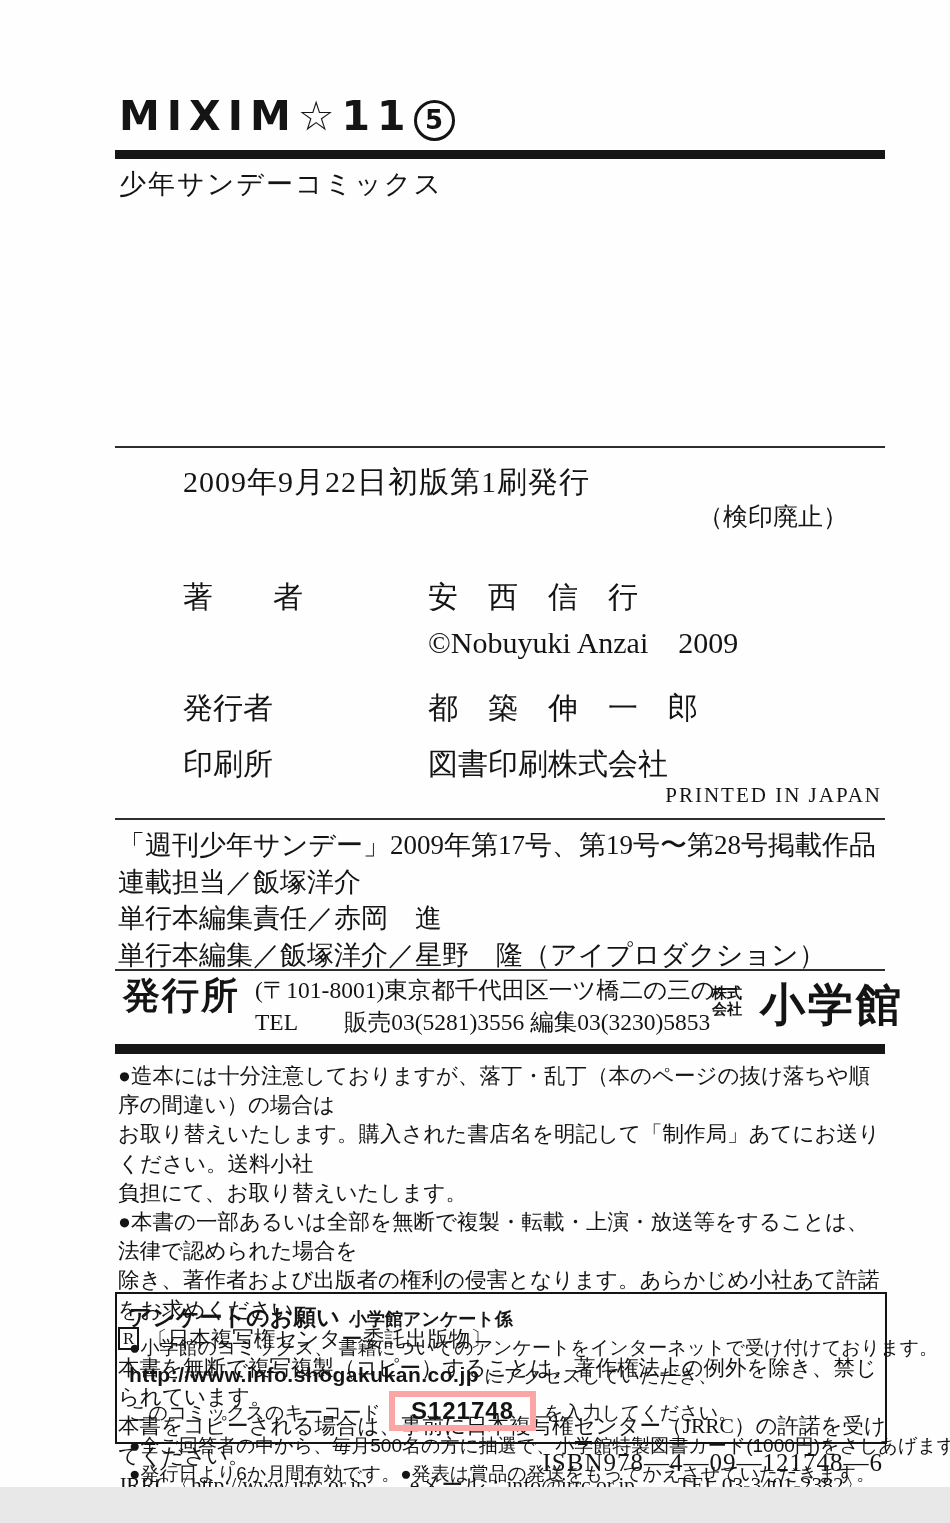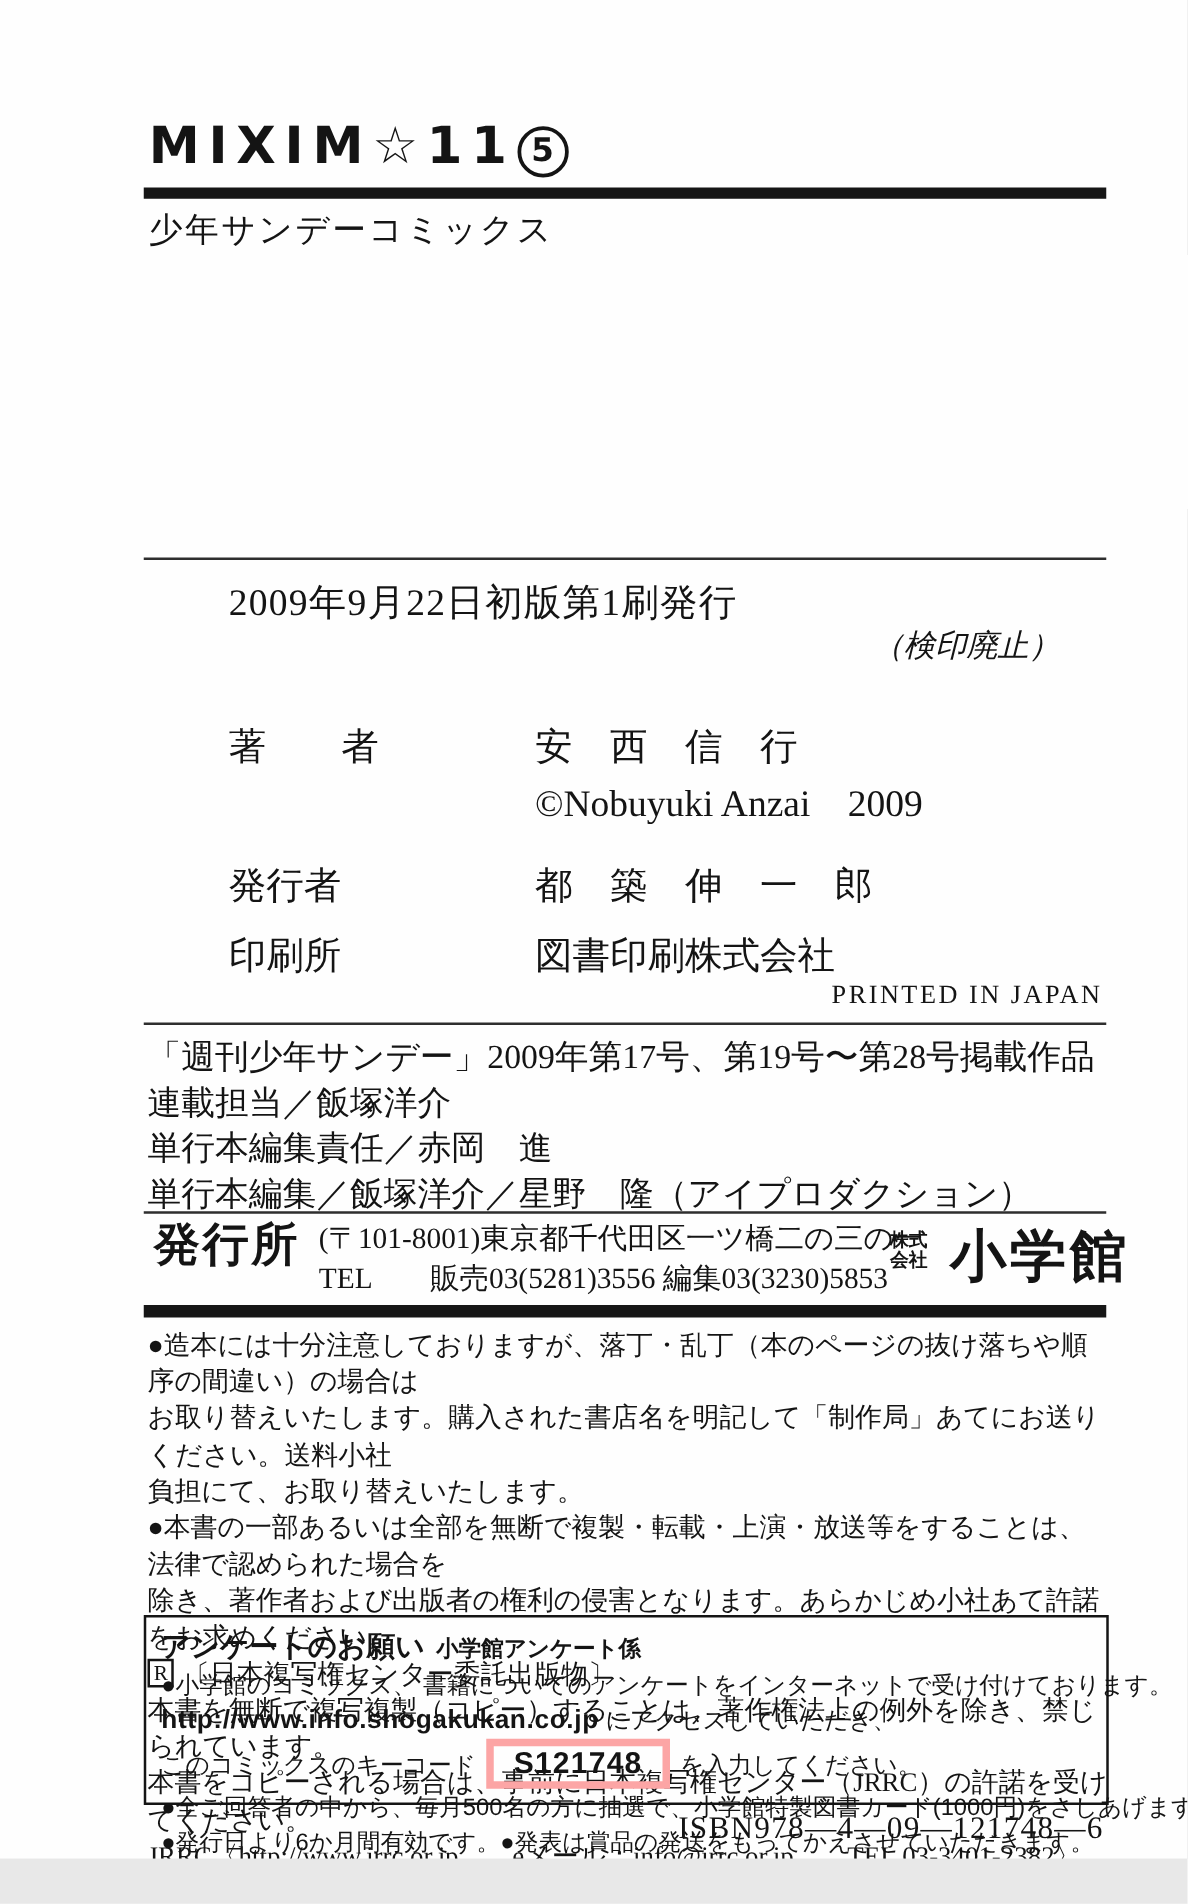--- a/index.html
+++ b/index.html
@@ -24,21 +24,21 @@
   }
   .rule-thick { position:absolute; left:115px; width:770px; height:9px; background:#161616; }
   .rule-thin  { position:absolute; left:115px; width:770px; height:2px; background:#2e2e2e; }
   .imprint {
     position:absolute; left:119px; top:166px;
     font-weight:normal; font-size:27px; letter-spacing:2px;
   }
 
   
   .date-line  { position:absolute; left:183px; top:462px; font-size:30px; letter-spacing:1px; }
-  .seal-note  { position:absolute; left:698px; top:500px; font-size:25px;font-style:italic; }
+  .seal-note  { position:absolute; left:698px; top:500px; font-size:25px; }
   .cred-label { position:absolute; left:183px; font-size:30px; white-space:nowrap; }
   .cred-value { position:absolute; left:428px; font-size:30px; white-space:nowrap; }
   .copyright  { position:absolute; left:428px; top:623px; font-size:30px; }
   .printed-in { position:absolute; right:68px; top:783px; font-size:21px; letter-spacing:2px; }
 
   
   .serial { position:absolute; left:118px; top:827px; font-size:27px; line-height:36.5px; white-space:nowrap; }
 
   
   .pub-label   { position:absolute; left:123px; top:971px; font-weight:bold; font-size:37px; letter-spacing:2px; }

